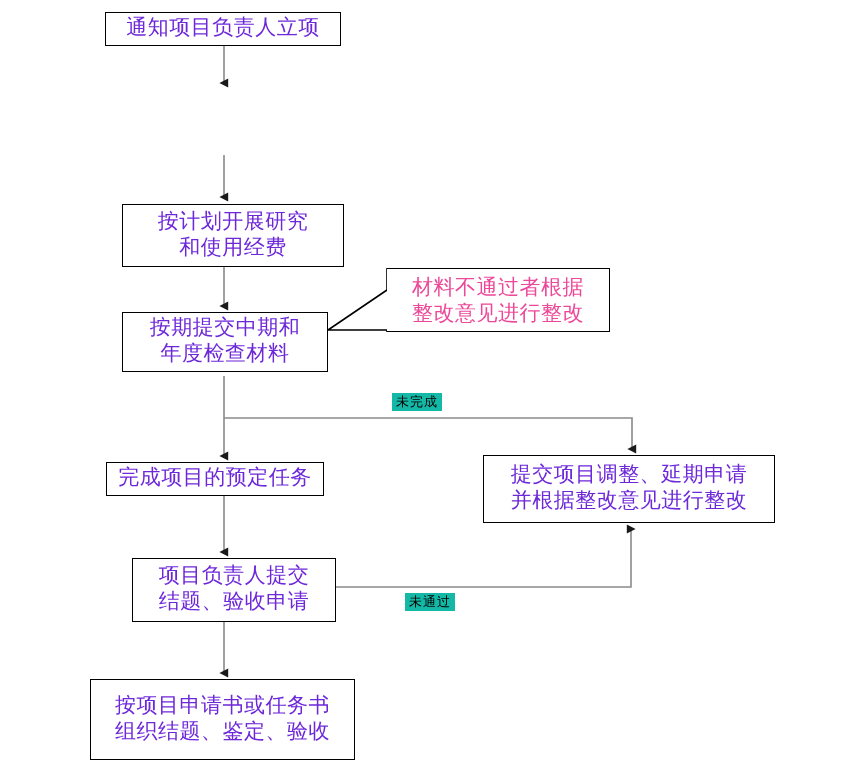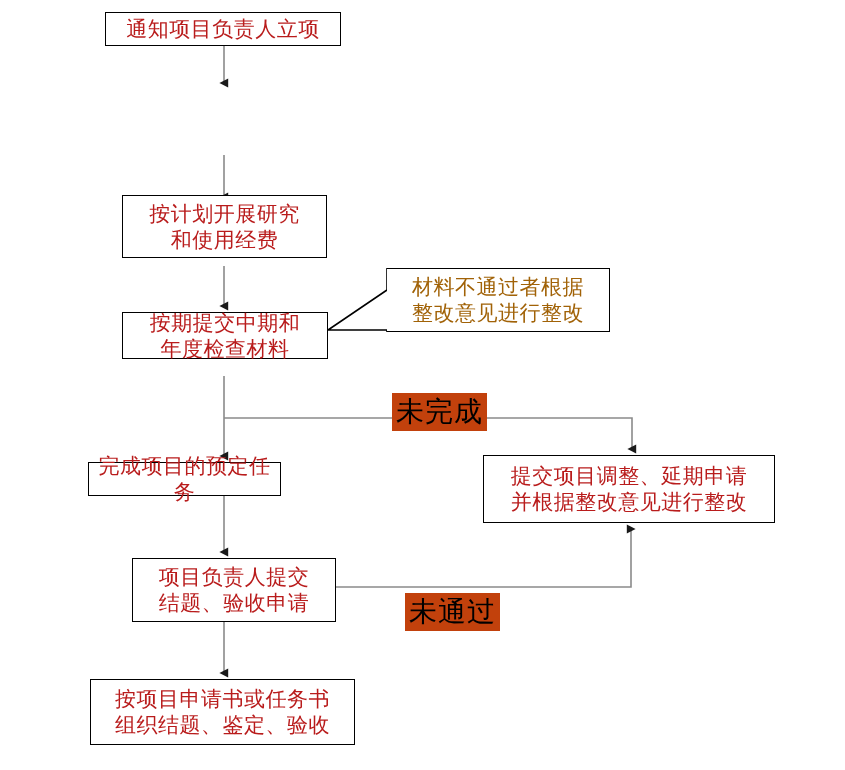--- a/index.html
+++ b/index.html
@@ -27,49 +27,50 @@
   }
   .node {
     position: absolute;
     box-sizing: border-box;
     border: 1.6px solid #000000;
     background: #ffffff;
     display: flex;
     align-items: center;
     justify-content: center;
     text-align: center;
-    color: #b91c1c;
+    color: #6d28d9;
     font-size: 21px;
     line-height: 1.22;
     letter-spacing: 0.5px;
     white-space: pre-line;
     z-index: 2;
+    font-family: Liberation Mono, monospace;
   }
   .edge-label {
     position: absolute;
     color: #000000;
-    font-size: 28px;
+    font-size: 13px;
     letter-spacing: 1px;
-    background: #c2410c;
+    background: #14b8a6;
     padding: 0 4px;
     z-index: 3;
     white-space: nowrap;
   }
   
   .callout-body {
     position: absolute;
     box-sizing: border-box;
     border: 1.6px solid #000000;
     border-left: none;
     background: #ffffff;
     display: flex;
     align-items: center;
     justify-content: center;
     text-align: left;
-    color: #a16207;
+    color: #ec4899;
     font-size: 21px;
     line-height: 1.22;
     letter-spacing: 0.5px;
     white-space: pre-line;
     z-index: 2;
   }
 </style>
 </head>
 <body>
 
@@ -99,37 +100,37 @@
     <path d="M 318 587 L 631 587 L 631 529" stroke="#8a8a8a" stroke-width="1.6" fill="none" marker-end="url(#arrow)"></path>
 
     <path d="M 224 622 L 224 673" stroke="#8a8a8a" stroke-width="1.6" fill="none" marker-end="url(#arrow)"></path>
 
     <path d="M 387 268 L 387 290 L 328 330 L 387 330 L 387 332" stroke="#000000" stroke-width="1.6" fill="#ffffff" stroke-linejoin="miter"></path>
   </svg>
 
   <div class="node" style="left:105px; top:12px; width:236px; height:34px;">通知项目负责人立项</div>
 
 
-  <div class="node" style="left:122px; top:195px; width:205px; height:63px;">按计划开展研究
+  <div class="node" style="left:122px; top:204px; width:222px; height:63px;">按计划开展研究
 和使用经费</div>
 
-  <div class="node" style="left:122px; top:312px; width:206px; height:47px;">按期提交中期和
+  <div class="node" style="left:122px; top:312px; width:206px; height:60px;">按期提交中期和
 年度检查材料</div>
 
   <div class="callout-body" style="left:387px; top:268px; width:223px; height:64px;">材料不通过者根据
 整改意见进行整改</div>
 
-  <div class="node" style="left:88px; top:462px; width:193px; height:34px;">完成项目的预定任务</div>
+  <div class="node" style="left:106px; top:462px; width:218px; height:34px;">完成项目的预定任务</div>
 
   <div class="node" style="left:483px; top:455px; width:292px; height:68px;">提交项目调整、延期申请
 并根据整改意见进行整改</div>
 
   <div class="node" style="left:132px; top:558px; width:204px; height:64px;">项目负责人提交
 结题、验收申请</div>
 
-  <div class="node" style="left:90px; top:679px; width:265px; height:66px;">按项目申请书或任务书
+  <div class="node" style="left:90px; top:679px; width:265px; height:81px;">按项目申请书或任务书
 组织结题、鉴定、验收</div>
 
   <div class="edge-label" style="left:392px; top:393px;">未完成</div>
 
   <div class="edge-label" style="left:405px; top:593px;">未通过</div>
 
 </div>
 
 </body></html>

